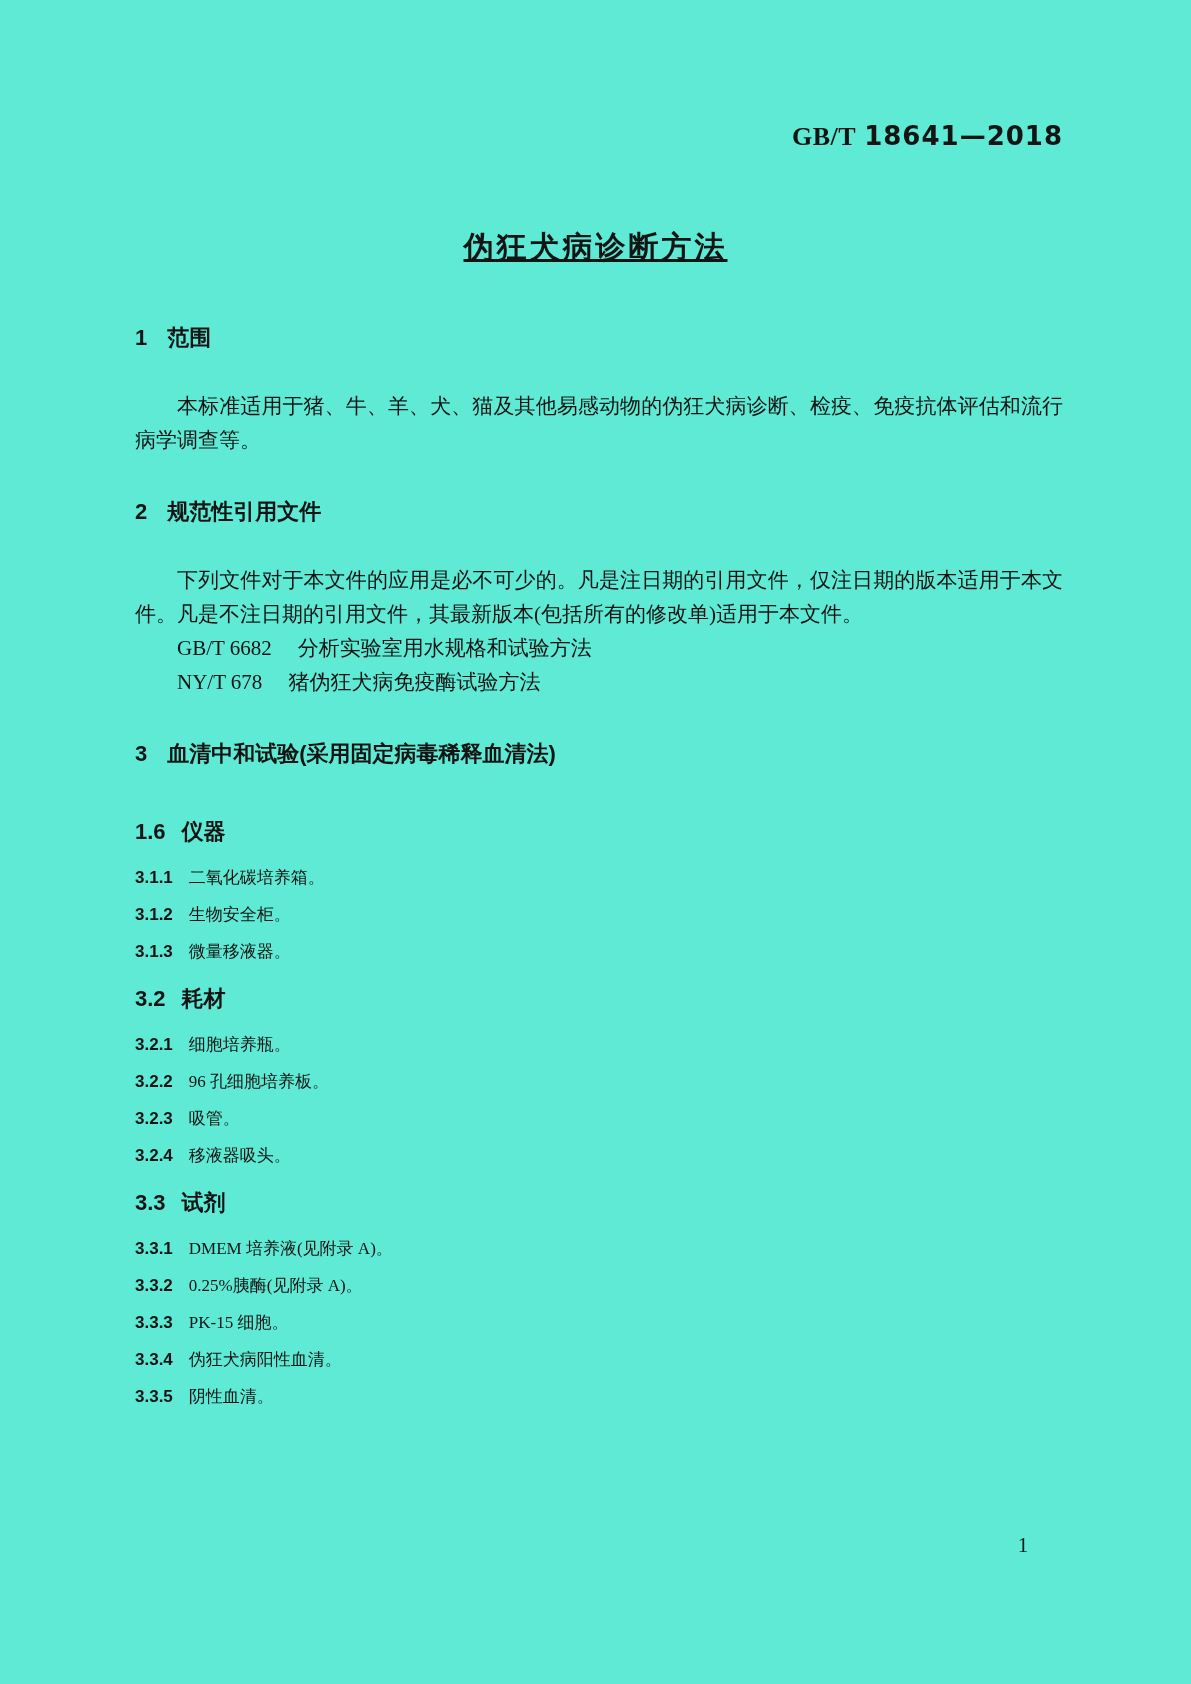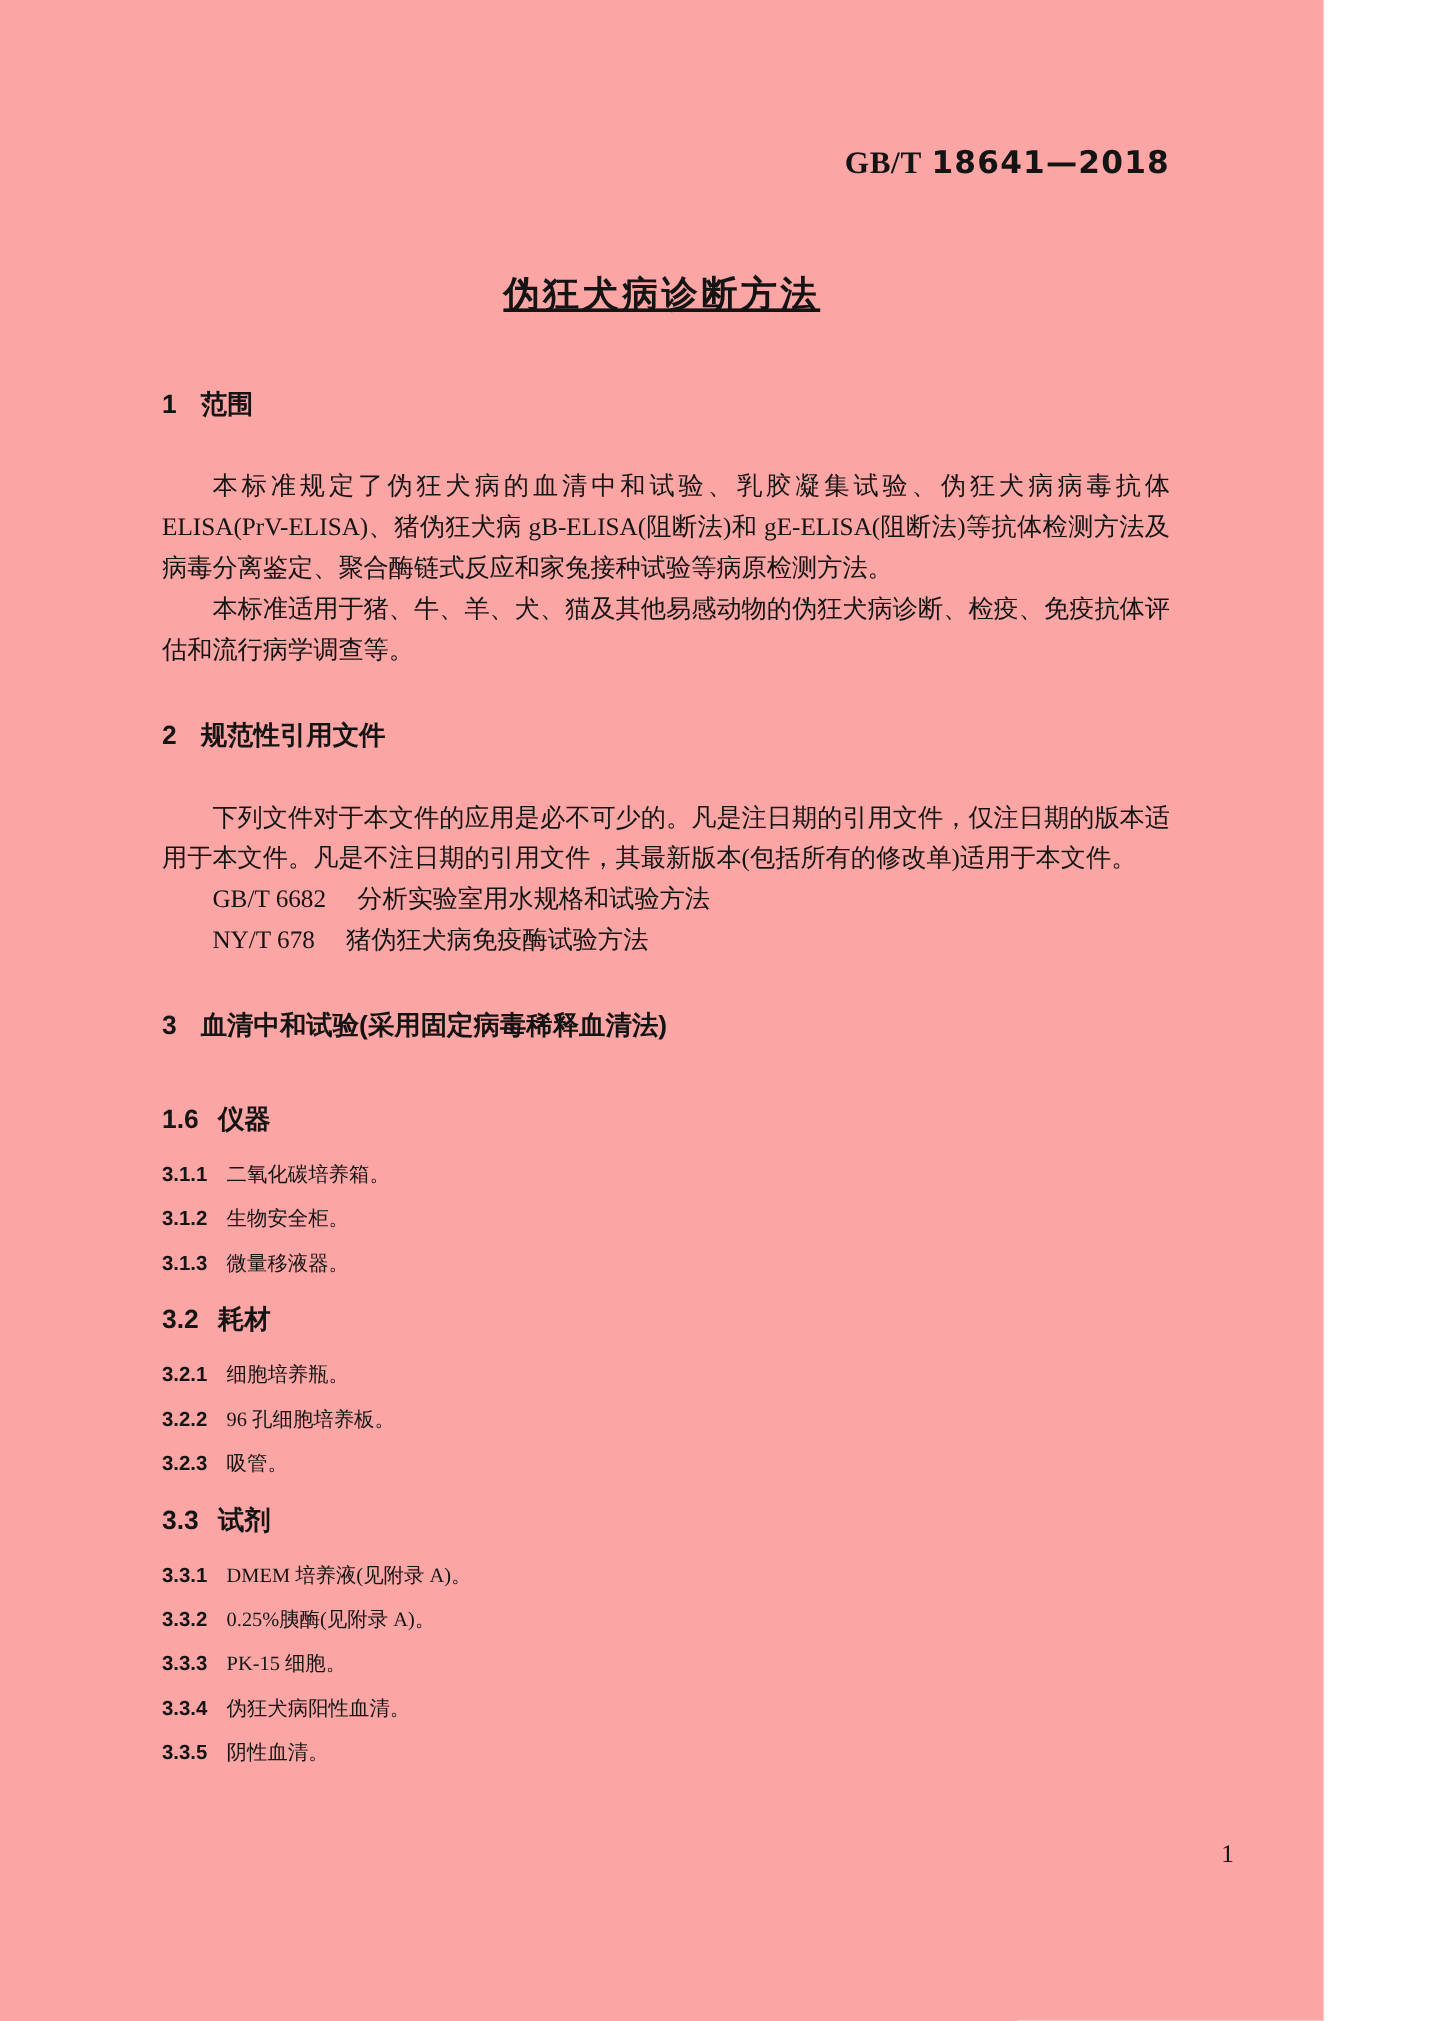--- a/index.html
+++ b/index.html
@@ -2,23 +2,23 @@
 <html lang="zh"><head>
 <meta charset="utf-8">
 <style>
   html, body {
     margin: 0;
     padding: 0;
     background: #ffffff;
   }
   .page {
     position: relative;
-    width: 1103px;
+    width: 1191px;
     height: 1684px;
-    background: #fca5a5;
+    background: #5eead4;
     color: #141414;
     overflow: hidden;
   }
   
   .doc-code {
     padding: 118px 128px 0 135px;
     text-align: right;
     line-height: 36px;
     font-size: 26px;
     font-weight: 700;
@@ -125,21 +125,20 @@
 
   <h1 class="doc-title">伪狂犬病诊断方法</h1>
 
   <main class="content">
 
     <div class="h1 first">
       <span class="hnum">1</span>
       <span class="htxt">范围</span>
     </div>
 
-    <p class="para">本标准规定了伪狂犬病的血清中和试验、乳胶凝集试验、伪狂犬病病毒抗体 ELISA(PrV-ELISA)、猪伪狂犬病 gB-ELISA(阻断法)和 gE-ELISA(阻断法)等抗体检测方法及病毒分离鉴定、聚合酶链式反应和家兔接种试验等病原检测方法。</p>
     <p class="para">本标准适用于猪、牛、羊、犬、猫及其他易感动物的伪狂犬病诊断、检疫、免疫抗体评估和流行病学调查等。</p>
 
     <div class="h1">
       <span class="hnum">2</span>
       <span class="htxt">规范性引用文件</span>
     </div>
 
     <p class="para">下列文件对于本文件的应用是必不可少的。凡是注日期的引用文件，仅注日期的版本适用于本文件。凡是不注日期的引用文件，其最新版本(包括所有的修改单)适用于本文件。</p>
 
     <div class="ref">
@@ -184,20 +183,24 @@
       <span class="ctxt">细胞培养瓶。</span>
     </div>
     <div class="clause">
       <span class="cnum">3.2.2</span>
       <span class="ctxt">96 孔细胞培养板。</span>
     </div>
     <div class="clause">
       <span class="cnum">3.2.3</span>
       <span class="ctxt">吸管。</span>
     </div>
+    <div class="clause">
+      <span class="cnum">3.2.4</span>
+      <span class="ctxt">移液器吸头。</span>
+    </div>
 
     <div class="h2">
       <span class="hnum">3.3</span>
       <span class="htxt">试剂</span>
     </div>
 
     <div class="clause">
       <span class="cnum">3.3.1</span>
       <span class="ctxt">DMEM 培养液(见附录 A)。</span>
     </div>

